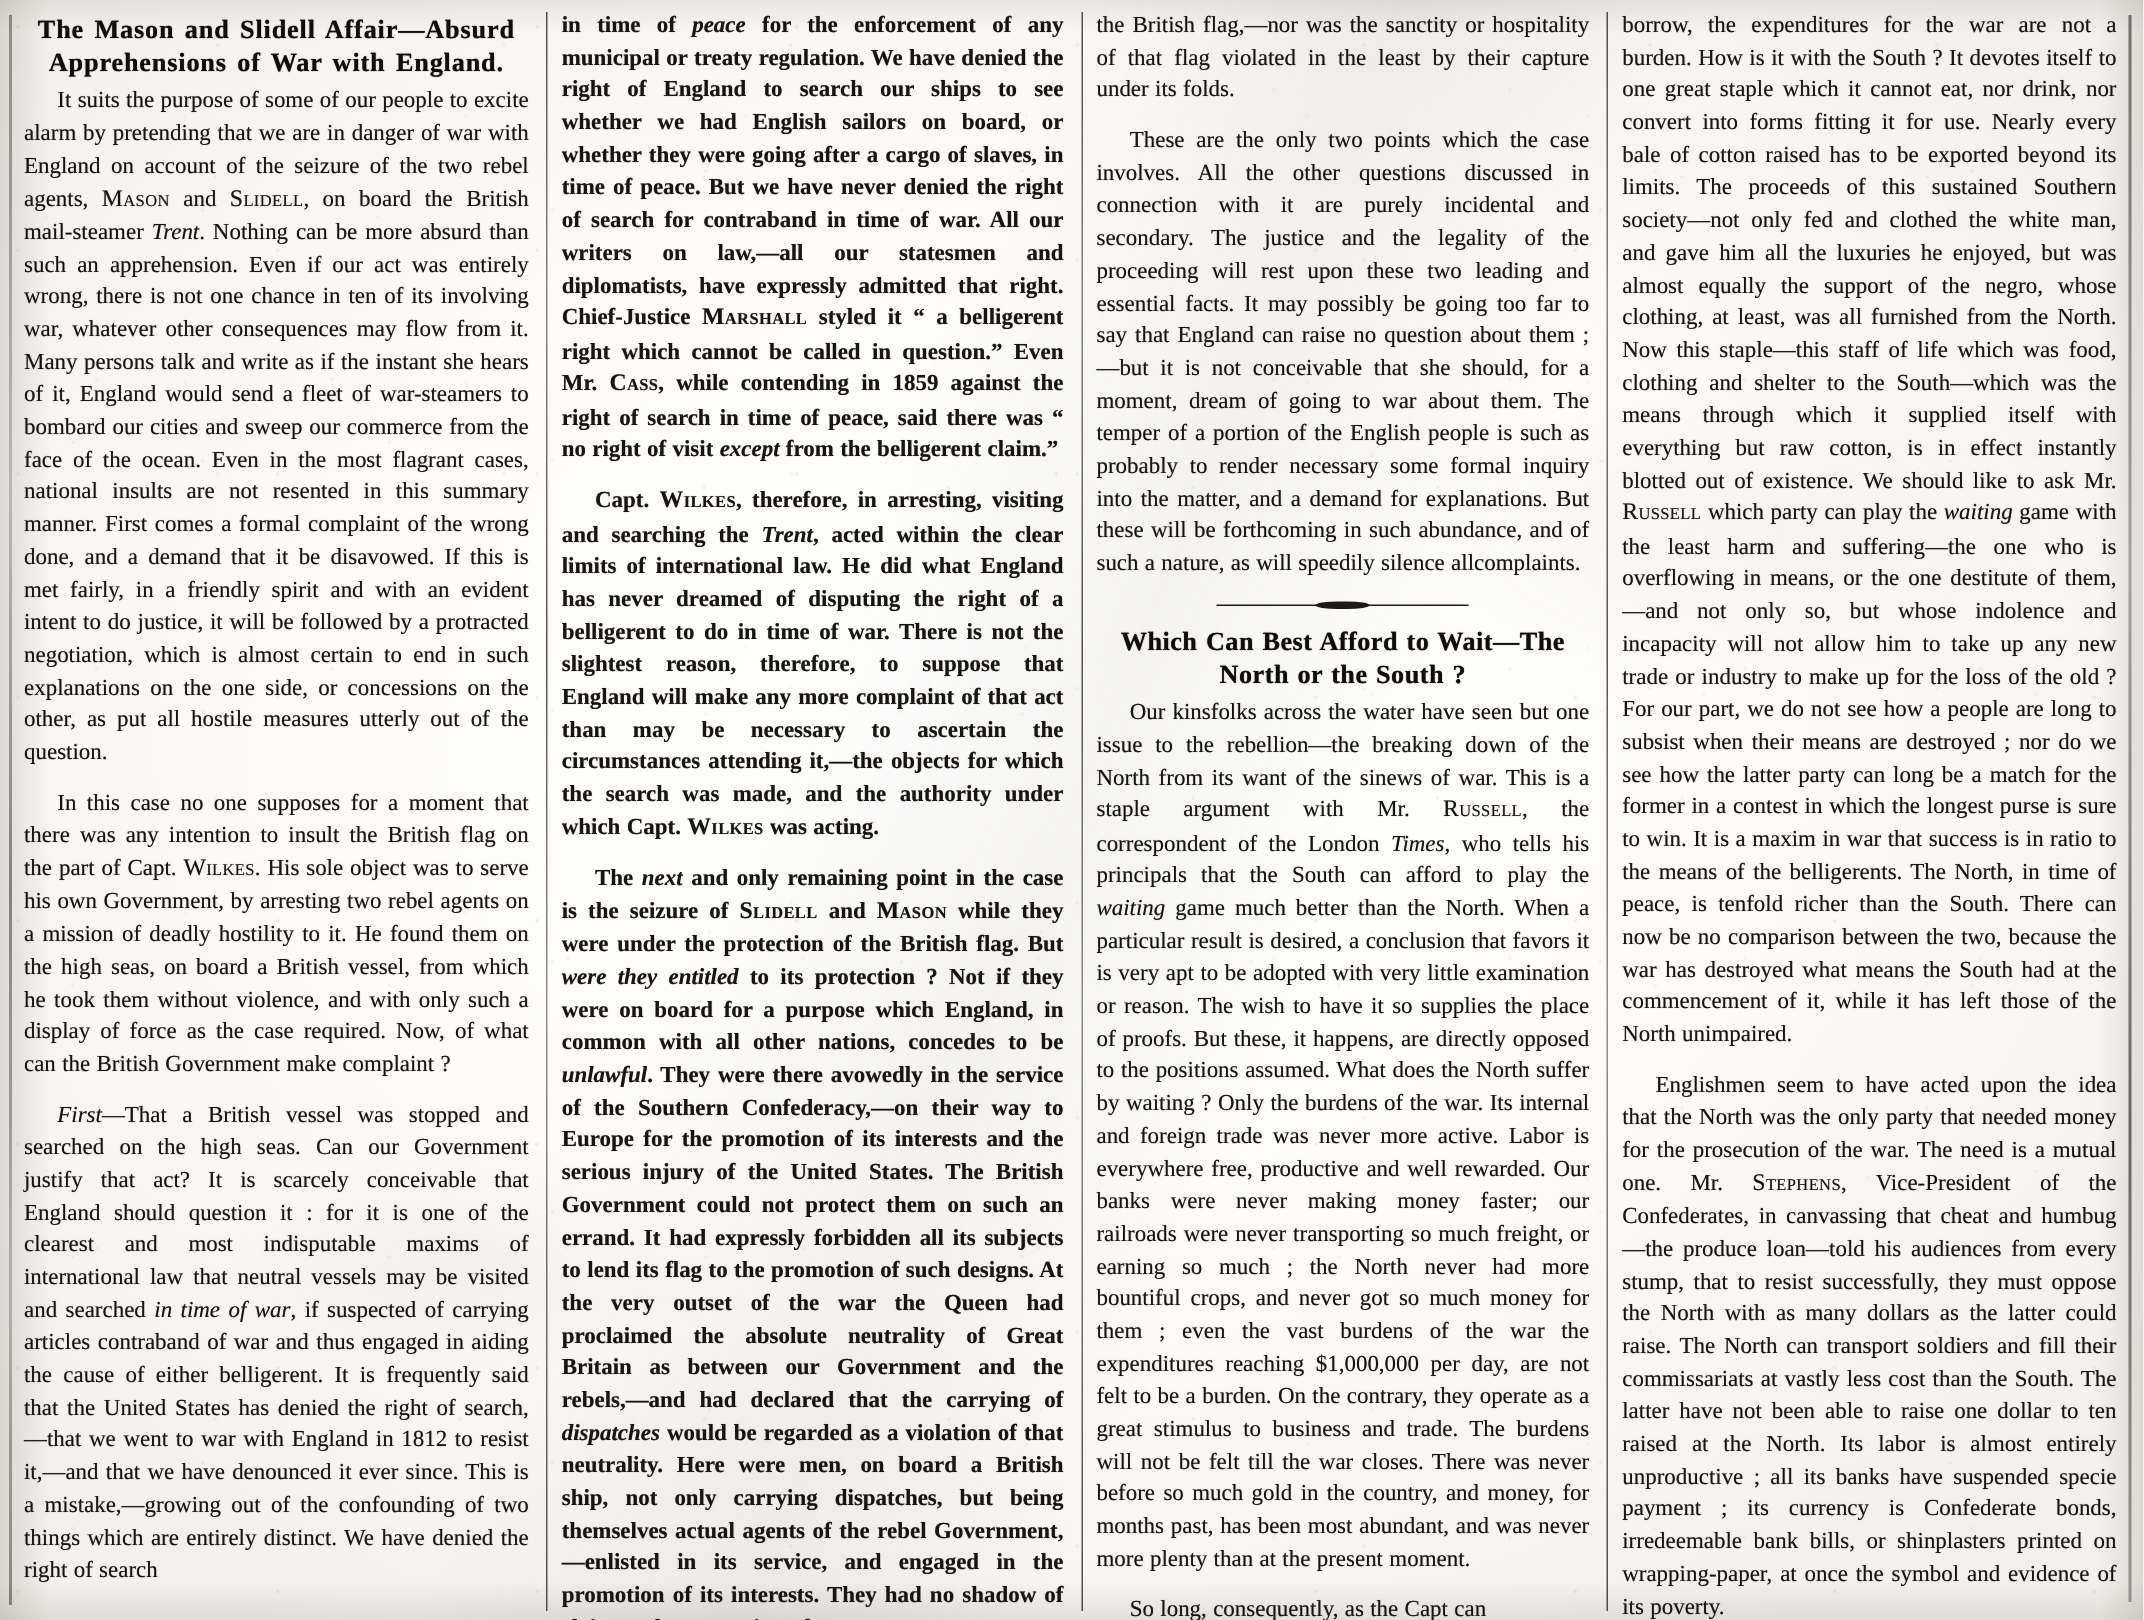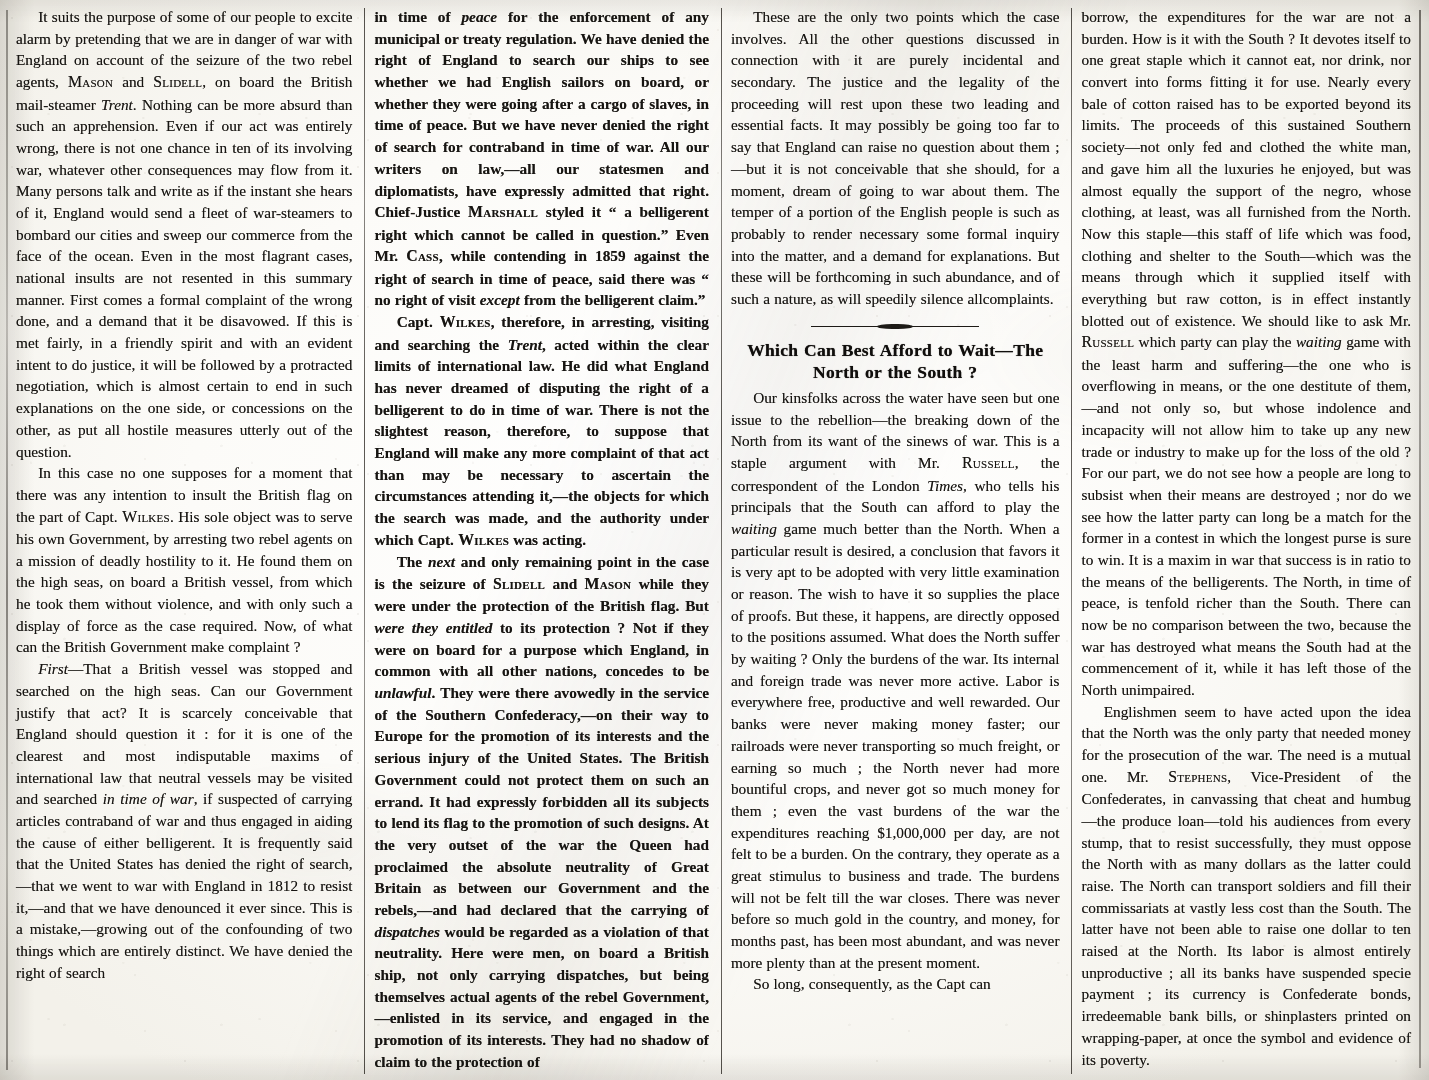--- a/index.html
+++ b/index.html
@@ -176,21 +176,21 @@
     text-justify: inter-word;
     text-indent: 1.45em;
     hyphens: none;
     color: #171512;
     word-spacing: .4px;
     text-shadow: 0 0 .55px rgba(25,22,18,.55);
   }
   p.para.cont {
     text-indent: 0;
   }
-  p.para + p.para { margin-top: 0; }
+  p.para + p.para { margin-top: 12px; }
 
   i, em { font-style: italic; }
 
   
   .sc {
     font-variant: small-caps;
     font-size: 1.035em;
     letter-spacing: .25px;
   }
 
@@ -210,20 +210,24 @@
 </style>
 </head>
 <body>
 
 <div id="page">
 
   <div id="columns">
 
     <div class="column col-1">
 
+      <h2 class="headline">
+        <span>The Mason and Slidell Affair—Absurd</span><br>
+        <span>Apprehensions of War with England.</span>
+      </h2>
 
       <p class="para"><span>It suits the purpose of some of our people to excite alarm by pretending that we are in danger of war with England on account of the seizure of the two rebel agents, </span><span class="sc">Mason</span><span> and </span><span class="sc">Slidell</span><span>, on board the British mail-steamer </span><i>Trent</i><span>. Nothing can be more absurd than such an apprehension. Even if our act was entirely wrong, there is not one chance in ten of its involving war, whatever other consequences may flow from it. Many persons talk and write as if the instant she hears of it, England would send a fleet of war-steamers to bombard our cities and sweep our commerce from the face of the ocean. Even in the most flagrant cases, national insults are not resented in this summary manner. First comes a formal complaint of the wrong done, and a demand that it be disavowed. If this is met fairly, in a friendly spirit and with an evident intent to do justice, it will be followed by a protracted negotiation, which is almost certain to end in such explanations on the one side, or concessions on the other, as put all hostile measures utterly out of the question.</span></p>
 
       <p class="para"><span>In this case no one supposes for a moment that there was any intention to insult the British flag on the part of Capt. </span><span class="sc">Wilkes</span><span>. His sole object was to serve his own Government, by arresting two rebel agents on a mission of deadly hostility to it. He found them on the high seas, on board a British vessel, from which he took them without violence, and with only such a display of force as the case required. Now, of what can the British Government make complaint ?</span></p>
 
       <p class="para"><i>First</i><span>—That a British vessel was stopped and searched on the high seas. Can our Government justify that act? It is scarcely conceivable that England should question it : for it is one of the clearest and most indisputable maxims of international law that neutral vessels may be visited and searched </span><i>in time of war</i><span>, if suspected of carrying articles contraband of war and thus engaged in aiding the cause of either belligerent. It is frequently said that the United States has denied the right of search,—that we went to war with England in 1812 to resist it,—and that we have denounced it ever since. This is a mistake,—growing out of the confounding of two things which are entirely distinct. We have denied the right of search</span></p>
 
     </div>
 
     <div class="column col-2">
@@ -231,20 +235,21 @@
       <p class="para cont"><span>in time of </span><i>peace</i><span> for the enforcement of any municipal or treaty regulation. We have denied the right of England to search our ships to see whether we had English sailors on board, or whether they were going after a cargo of slaves, in time of peace. But we have never denied the right of search for contraband in time of war. All our writers on law,—all our statesmen and diplomatists, have expressly admitted that right. Chief-Justice </span><span class="sc">Marshall</span><span> styled it “ a belligerent right which cannot be called in question.” Even Mr. </span><span class="sc">Cass</span><span>, while contending in 1859 against the right of search in time of peace, said there was “ no right of visit </span><i>except</i><span> from the belligerent claim.”</span></p>
 
       <p class="para"><span>Capt. </span><span class="sc">Wilkes</span><span>, therefore, in arresting, visiting and searching the </span><i>Trent</i><span>, acted within the clear limits of international law. He did what England has never dreamed of disputing the right of a belligerent to do in time of war. There is not the slightest reason, therefore, to suppose that England will make any more complaint of that act than may be necessary to ascertain the circumstances attending it,—the objects for which the search was made, and the authority under which Capt. </span><span class="sc">Wilkes</span><span> was acting.</span></p>
 
       <p class="para"><span>The </span><i>next</i><span> and only remaining point in the case is the seizure of </span><span class="sc">Slidell</span><span> and </span><span class="sc">Mason</span><span> while they were under the protection of the British flag. But </span><i>were they entitled</i><span> to its protection ? Not if they were on board for a purpose which England, in common with all other nations, concedes to be </span><i>unlawful</i><span>. They were there avowedly in the service of the Southern Confederacy,—on their way to Europe for the promotion of its interests and the serious injury of the United States. The British Government could not protect them on such an errand. It had expressly forbidden all its subjects to lend its flag to the promotion of such designs. At the very outset of the war the Queen had proclaimed the absolute neutrality of Great Britain as between our Government and the rebels,—and had declared that the carrying of </span><i>dispatches</i><span> would be regarded as a violation of that neutrality. Here were men, on board a British ship, not only carrying dispatches, but being themselves actual agents of the rebel Government,—enlisted in its service, and engaged in the promotion of its interests. They had no shadow of claim to the protection of</span></p>
 
     </div>
 
     <div class="column col-3">
 
+      <p class="para cont">the British flag,—nor was the sanctity or hospitality of that flag violated in the least by their capture under its folds.</p>
 
       <p class="para">These are the only two points which the case involves. All the other questions discussed in connection with it are purely incidental and secondary. The justice and the legality of the proceeding will rest upon these two leading and essential facts. It may possibly be going too far to say that England can raise no question about them ;—but it is not conceivable that she should, for a moment, dream of going to war about them. The temper of a portion of the English people is such as probably to render necessary some formal inquiry into the matter, and a demand for explanations. But these will be forthcoming in such abundance, and of such a nature, as will speedily silence allcomplaints.</p>
 
       <div class="rule"></div>
 
       <h2 class="headline tight">
         <span>Which Can Best Afford to Wait—The</span><br>
         <span>North or the South ?</span>
       </h2>
 

